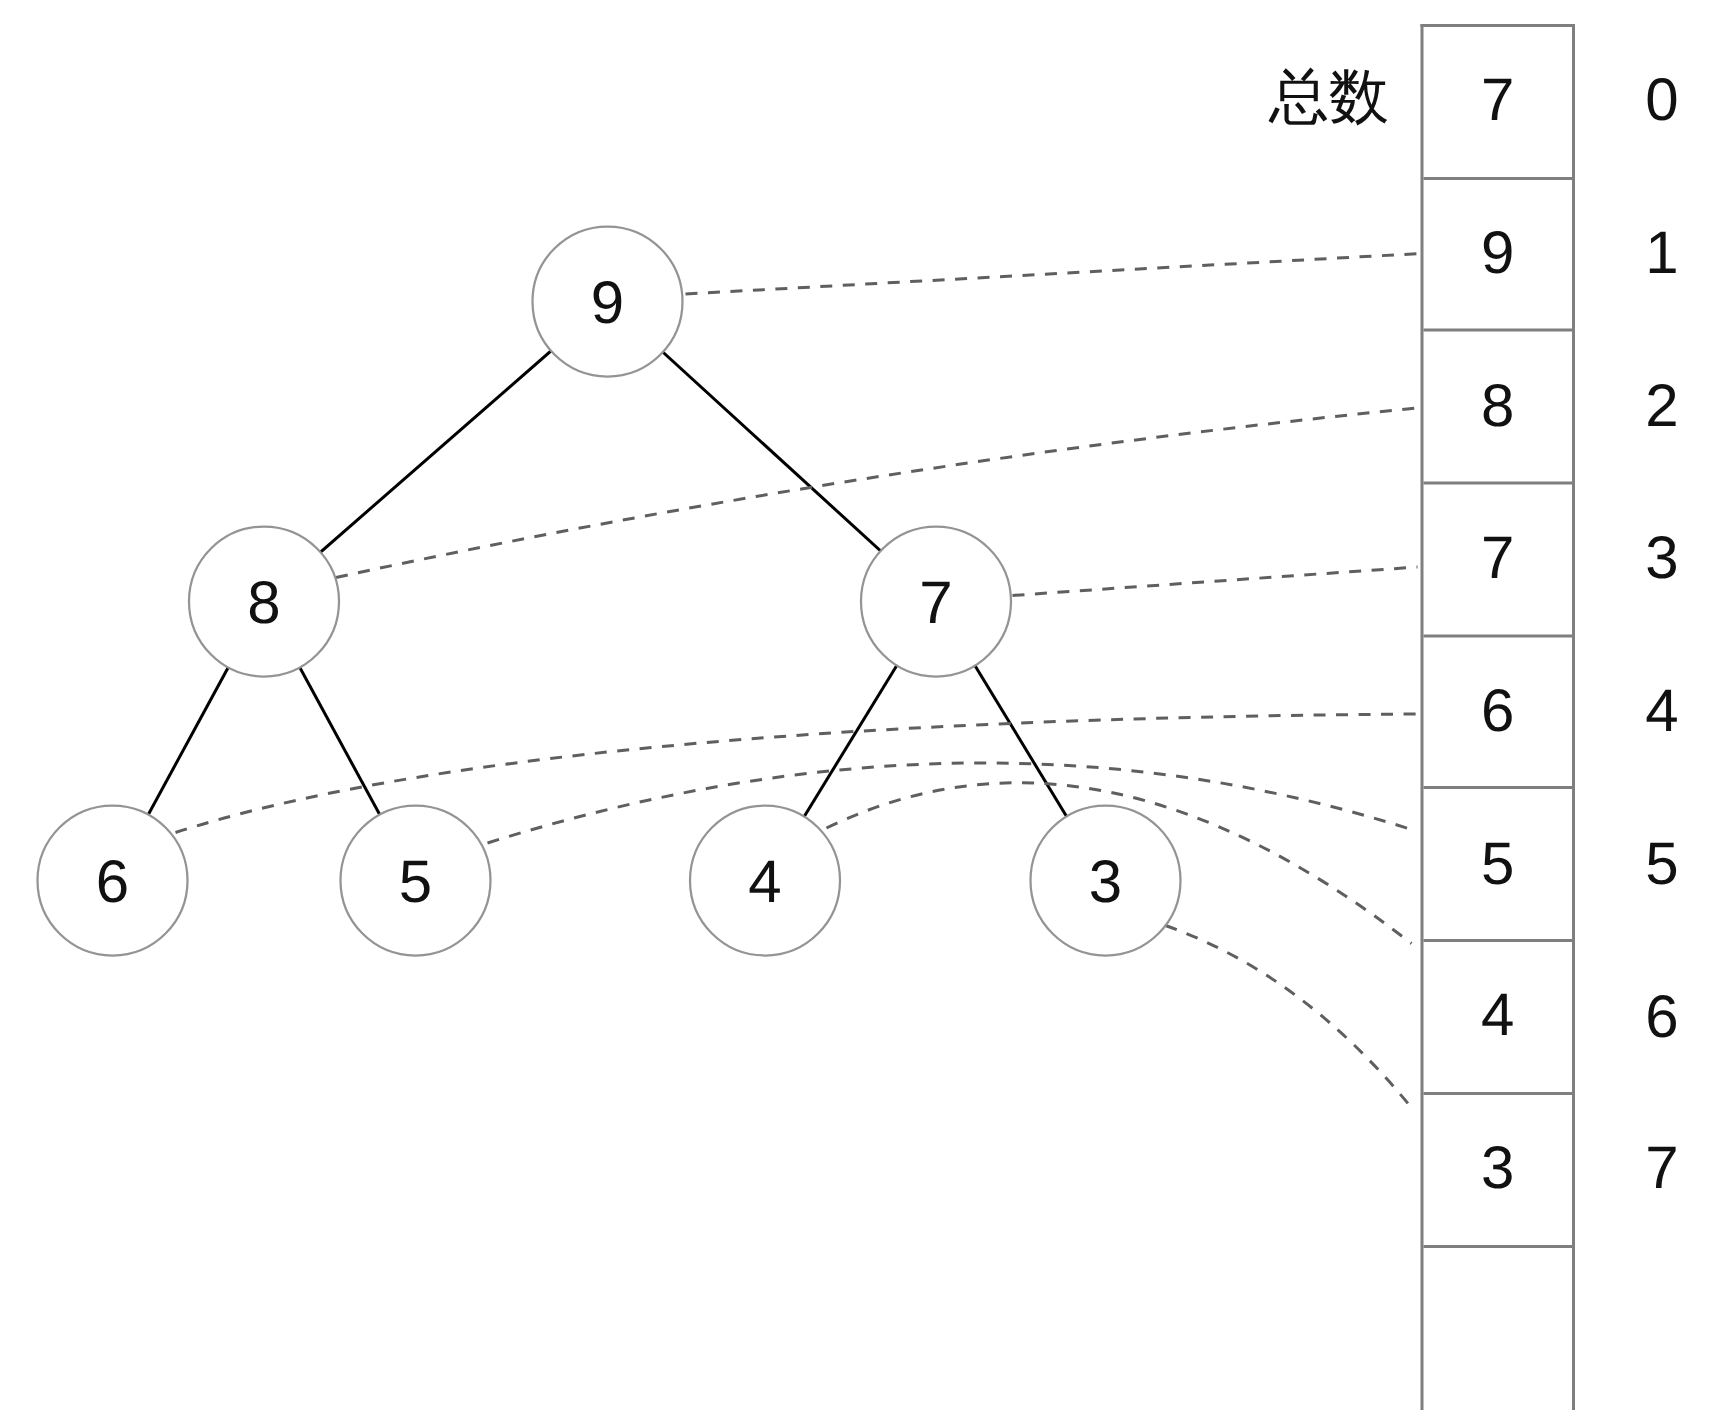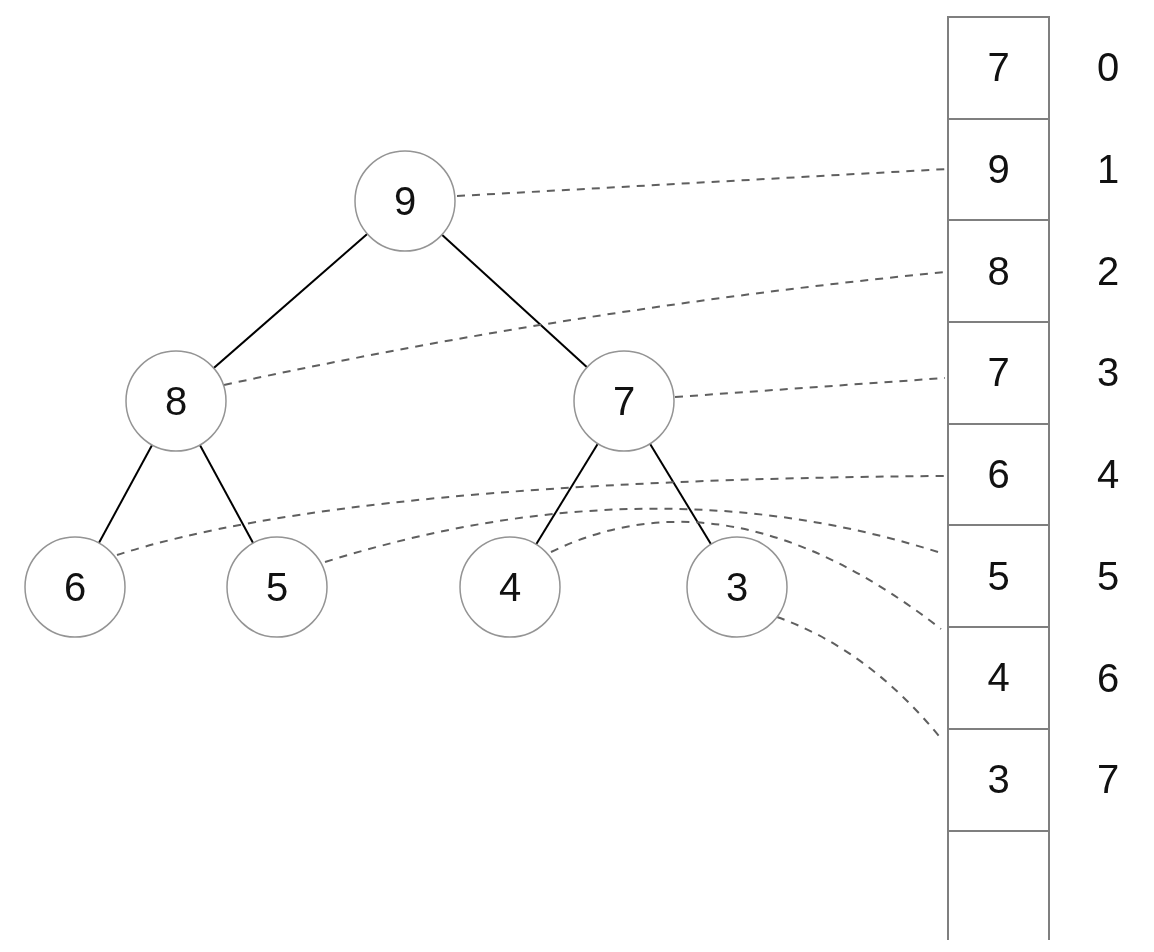--- a/index.html
+++ b/index.html
@@ -131,20 +131,21 @@
       <text class="node-label" x="405" y="215">9</text>
       <text class="node-label" x="176" y="415">8</text>
       <text class="node-label" x="624" y="415">7</text>
       <text class="node-label" x="75" y="601">6</text>
       <text class="node-label" x="277" y="601">5</text>
       <text class="node-label" x="510" y="601">4</text>
       <text class="node-label" x="737" y="601">3</text>
     </g>
   </svg>
 
+  <div id="total-label">总数</div>
 
   <div id="array-column">
     <div class="array-cell">
         <span>7</span>
       </div>
     <div class="array-cell">
         <span>9</span>
       </div>
     <div class="array-cell">
         <span>8</span>

